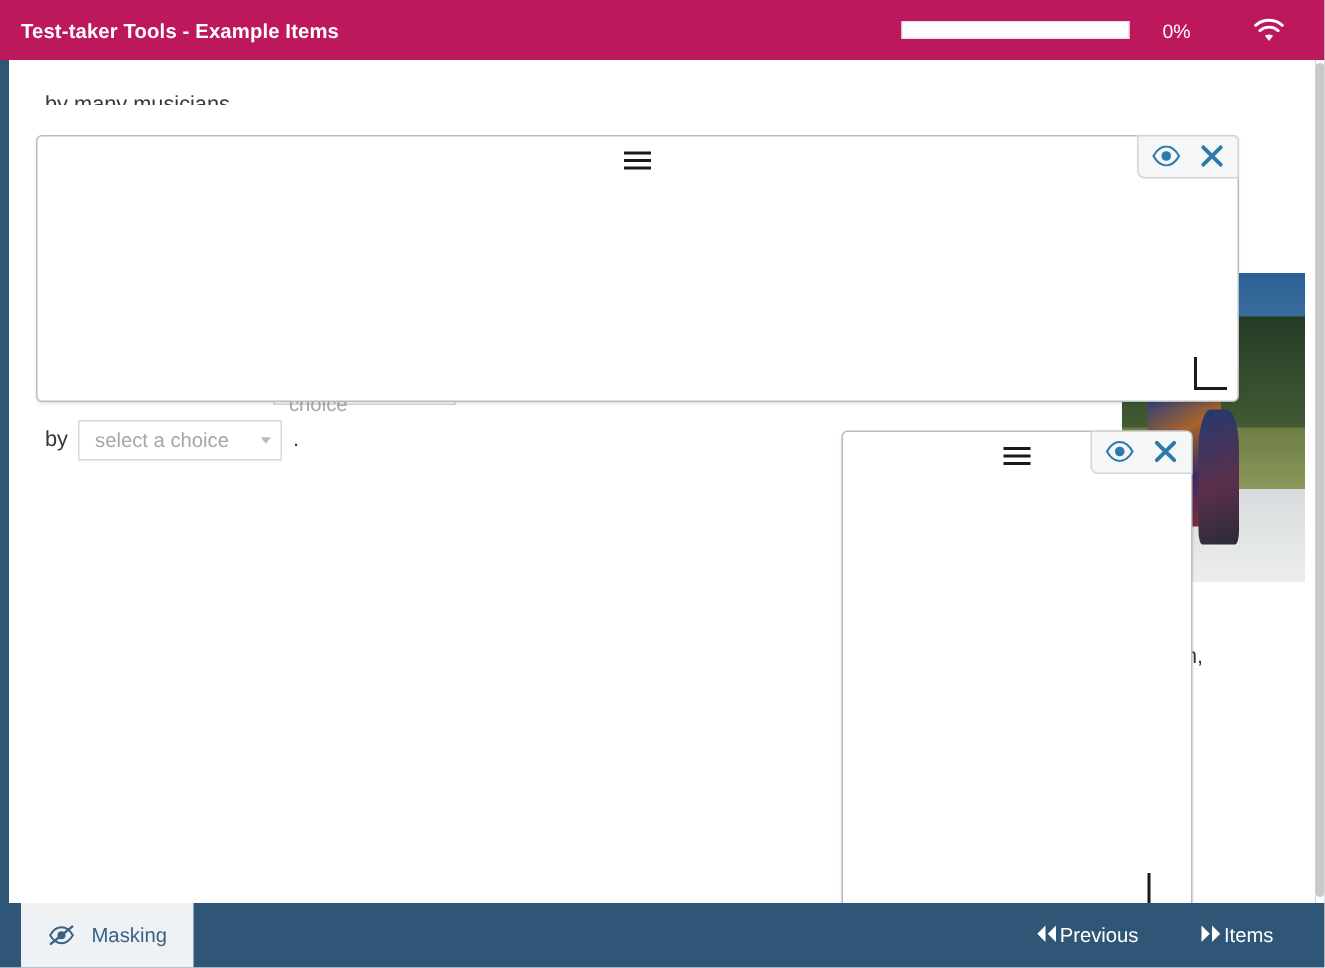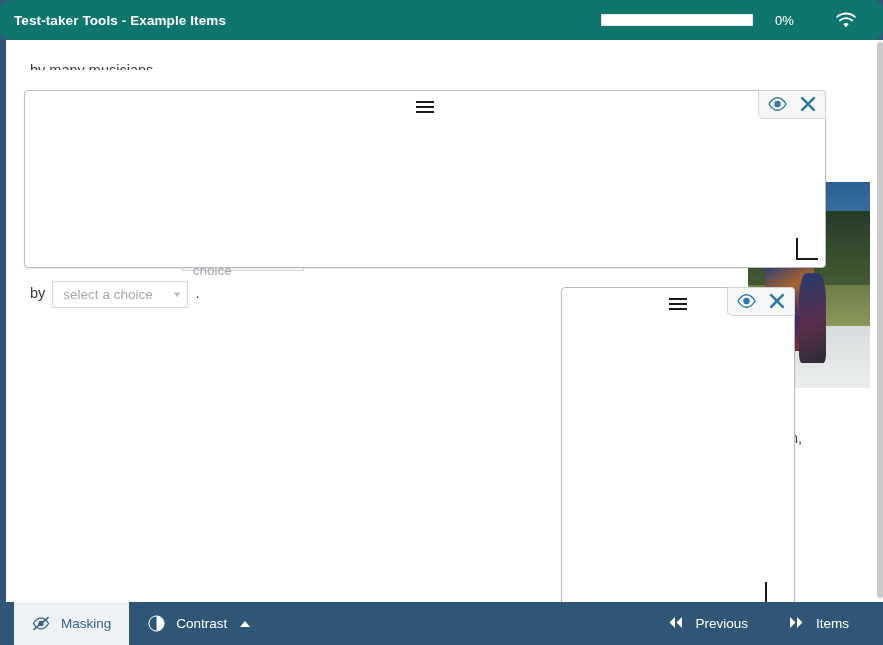--- a/index.html
+++ b/index.html
@@ -12,22 +12,22 @@
   #app {
     position: relative;
     width: 883px; height: 645px;
     background: #2f5676;
   }
 
   
   .topbar {
     position: absolute; top: 0; left: 0;
     width: 883px; height: 40px;
-    background: #0f766e;
-    display: flex; align-items: center; border-radius: 10px;
+    background: #be185d;
+    display: flex; align-items: center;
   }
   .topbar-title {
     margin-left: 14px;
     color: #ffffff;
     font-size: 13.5px;
     font-weight: bold;
     letter-spacing: 0.1px;
     white-space: nowrap;
   }
   .topbar-right {
@@ -273,21 +273,20 @@
     display: flex; align-items: center; justify-content: center;
     width: 18px; height: 18px;
   }
   .nav-group {
     margin-left: auto;
     display: flex; align-items: center;
     margin-right: 14px;
   }
   .nav-btn {
     display: flex; align-items: center;
-    gap: 11px;
     color: #ffffff;
     font-size: 13.5px;
     padding: 0 20px;
     height: 43px;
     cursor: pointer;
     white-space: nowrap;
   }
   .caret-up {
     width: 0; height: 0;
     border-left: 5px solid transparent;
@@ -424,31 +423,20 @@
       <span class="ticon">
         <svg width="19" height="15" viewBox="0 0 19 15">
           <path d="M1.5 7.5 C4.2 2.8 6.9 1.9 9.5 1.9 C12.1 1.9 14.8 2.8 17.5 7.5 C14.8 12.2 12.1 13.1 9.5 13.1 C6.9 13.1 4.2 12.2 1.5 7.5 Z" fill="none" stroke="#3a6186" stroke-width="1.3"></path>
           <circle cx="9.5" cy="7.5" r="2.8" fill="#3a6186"></circle>
           <path d="M2 13.6 L17 1.4" stroke="#3a6186" stroke-width="1.7" stroke-linecap="round"></path>
         </svg>
       </span>
       <span>Masking</span>
     </div>
 
-    <div class="tool-btn">
-      <span class="ticon">
-        <svg width="17" height="17" viewBox="0 0 17 17">
-          <circle cx="8.5" cy="8.5" r="7.6" fill="#ffffff"></circle>
-          <path d="M8.5 0.9 A7.6 7.6 0 0 0 8.5 16.1 Z" fill="#2f5676"></path>
-          <circle cx="8.5" cy="8.5" r="7.6" fill="none" stroke="#ffffff" stroke-width="1"></circle>
-        </svg>
-      </span>
-      <span>Contrast</span>
-      <span class="caret-up"></span>
-    </div>
 
     <div class="nav-group">
 
       <div class="nav-btn">
         <span class="ticon">
           <svg width="17" height="13" viewBox="0 0 17 13">
             <path d="M8 1 L8 12 L2.5 6.5 Z" fill="#ffffff"></path>
             <path d="M15 1 L15 12 L9.5 6.5 Z" fill="#ffffff"></path>
           </svg>
         </span>

